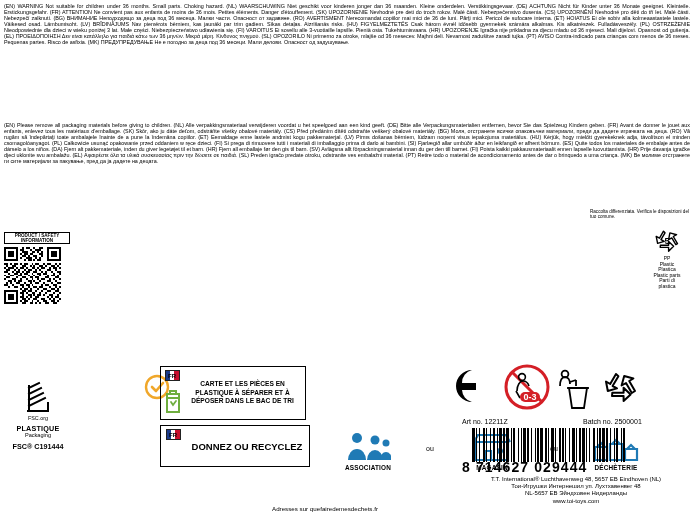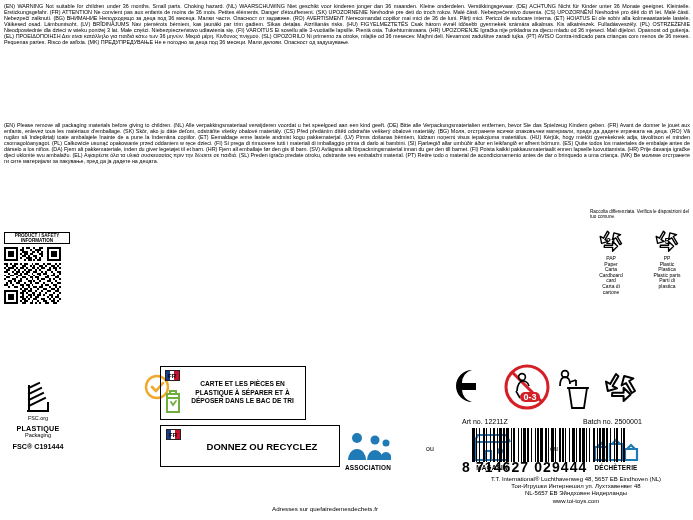--- a/index.html
+++ b/index.html
@@ -87,21 +87,21 @@
     flex:1;display:flex;align-items:center;justify-content:center;
     font-size:6.6px;line-height:8.6px;font-weight:bold;text-align:center;
     padding-right:3px;
   }
   .fr-icons{
     position:absolute;left:143px;top:372px;width:44px;height:44px;
   }
 
   
   .donnez{
-    position:absolute;left:160px;top:425px;width:180px;height:42px;
+    position:absolute;left:160px;top:425px;width:150px;height:42px;
     border:0.8px solid #000;box-sizing:border-box;display:flex;
   }
   .donnez .fr-flag{width:24px;}
   .donnez-text{
     flex:1;display:flex;align-items:center;justify-content:center;
     font-size:9.5px;line-height:11px;font-weight:bold;text-align:center;
   }
   .channels{
     position:absolute;left:316px;top:427px;width:374px;height:58px;
     display:flex;align-items:flex-start;
@@ -377,41 +377,20 @@
         <rect x="9" y="28" width="2" height="1"></rect>
           <rect x="13" y="28" width="2" height="1"></rect>
           <rect x="16" y="28" width="1" height="1"></rect>
           <rect x="18" y="28" width="1" height="1"></rect>
           <rect x="21" y="28" width="2" height="1"></rect>
           <rect x="25" y="28" width="2" height="1"></rect>
       </g>
     </svg>
   </div>
 
-  <div class="pack-sym" id="pap">
-    <div class="tri">
-      <svg width="30" height="27" viewBox="0 0 30 27">
-        <g fill="none" stroke="#000" stroke-width="1.4" stroke-linejoin="round">
-          <path d="M11.5 3.2 L7.5 10.2 L4.2 8.4 L5.6 15.3 L12.2 13.4 L9 11.6 L13 4.8 Z"></path>
-          <path d="M25.5 15.6 L21.3 8.5 L24.6 6.7 L17.9 4.9 L16.6 11.7 L19.8 9.9 L23.8 16.6 Z"></path>
-          <path d="M8.2 19.4 L16.6 19.4 L16.6 23.2 L21.6 18.3 L16.6 13.4 L16.6 17.2 L8.4 17.2 Z"></path>
-        </g>
-      </svg>
-      <div class="num">21</div>
-    </div>
-    <div class="pack-lines">
-      <div>PAP</div>
-      <div>Paper</div>
-      <div>Carta</div>
-      <div>Cardboard</div>
-      <div>card</div>
-      <div>Carta di</div>
-      <div>cartone</div>
-    </div>
-  </div>
 
   <div class="pack-sym" id="pp">
     <div class="tri">
       <svg width="30" height="27" viewBox="0 0 30 27">
         <g fill="none" stroke="#000" stroke-width="1.4" stroke-linejoin="round">
           <path d="M11.5 3.2 L7.5 10.2 L4.2 8.4 L5.6 15.3 L12.2 13.4 L9 11.6 L13 4.8 Z"></path>
           <path d="M25.5 15.6 L21.3 8.5 L24.6 6.7 L17.9 4.9 L16.6 11.7 L19.8 9.9 L23.8 16.6 Z"></path>
           <path d="M8.2 19.4 L16.6 19.4 L16.6 23.2 L21.6 18.3 L16.6 13.4 L16.6 17.2 L8.4 17.2 Z"></path>
         </g>
       </svg>

